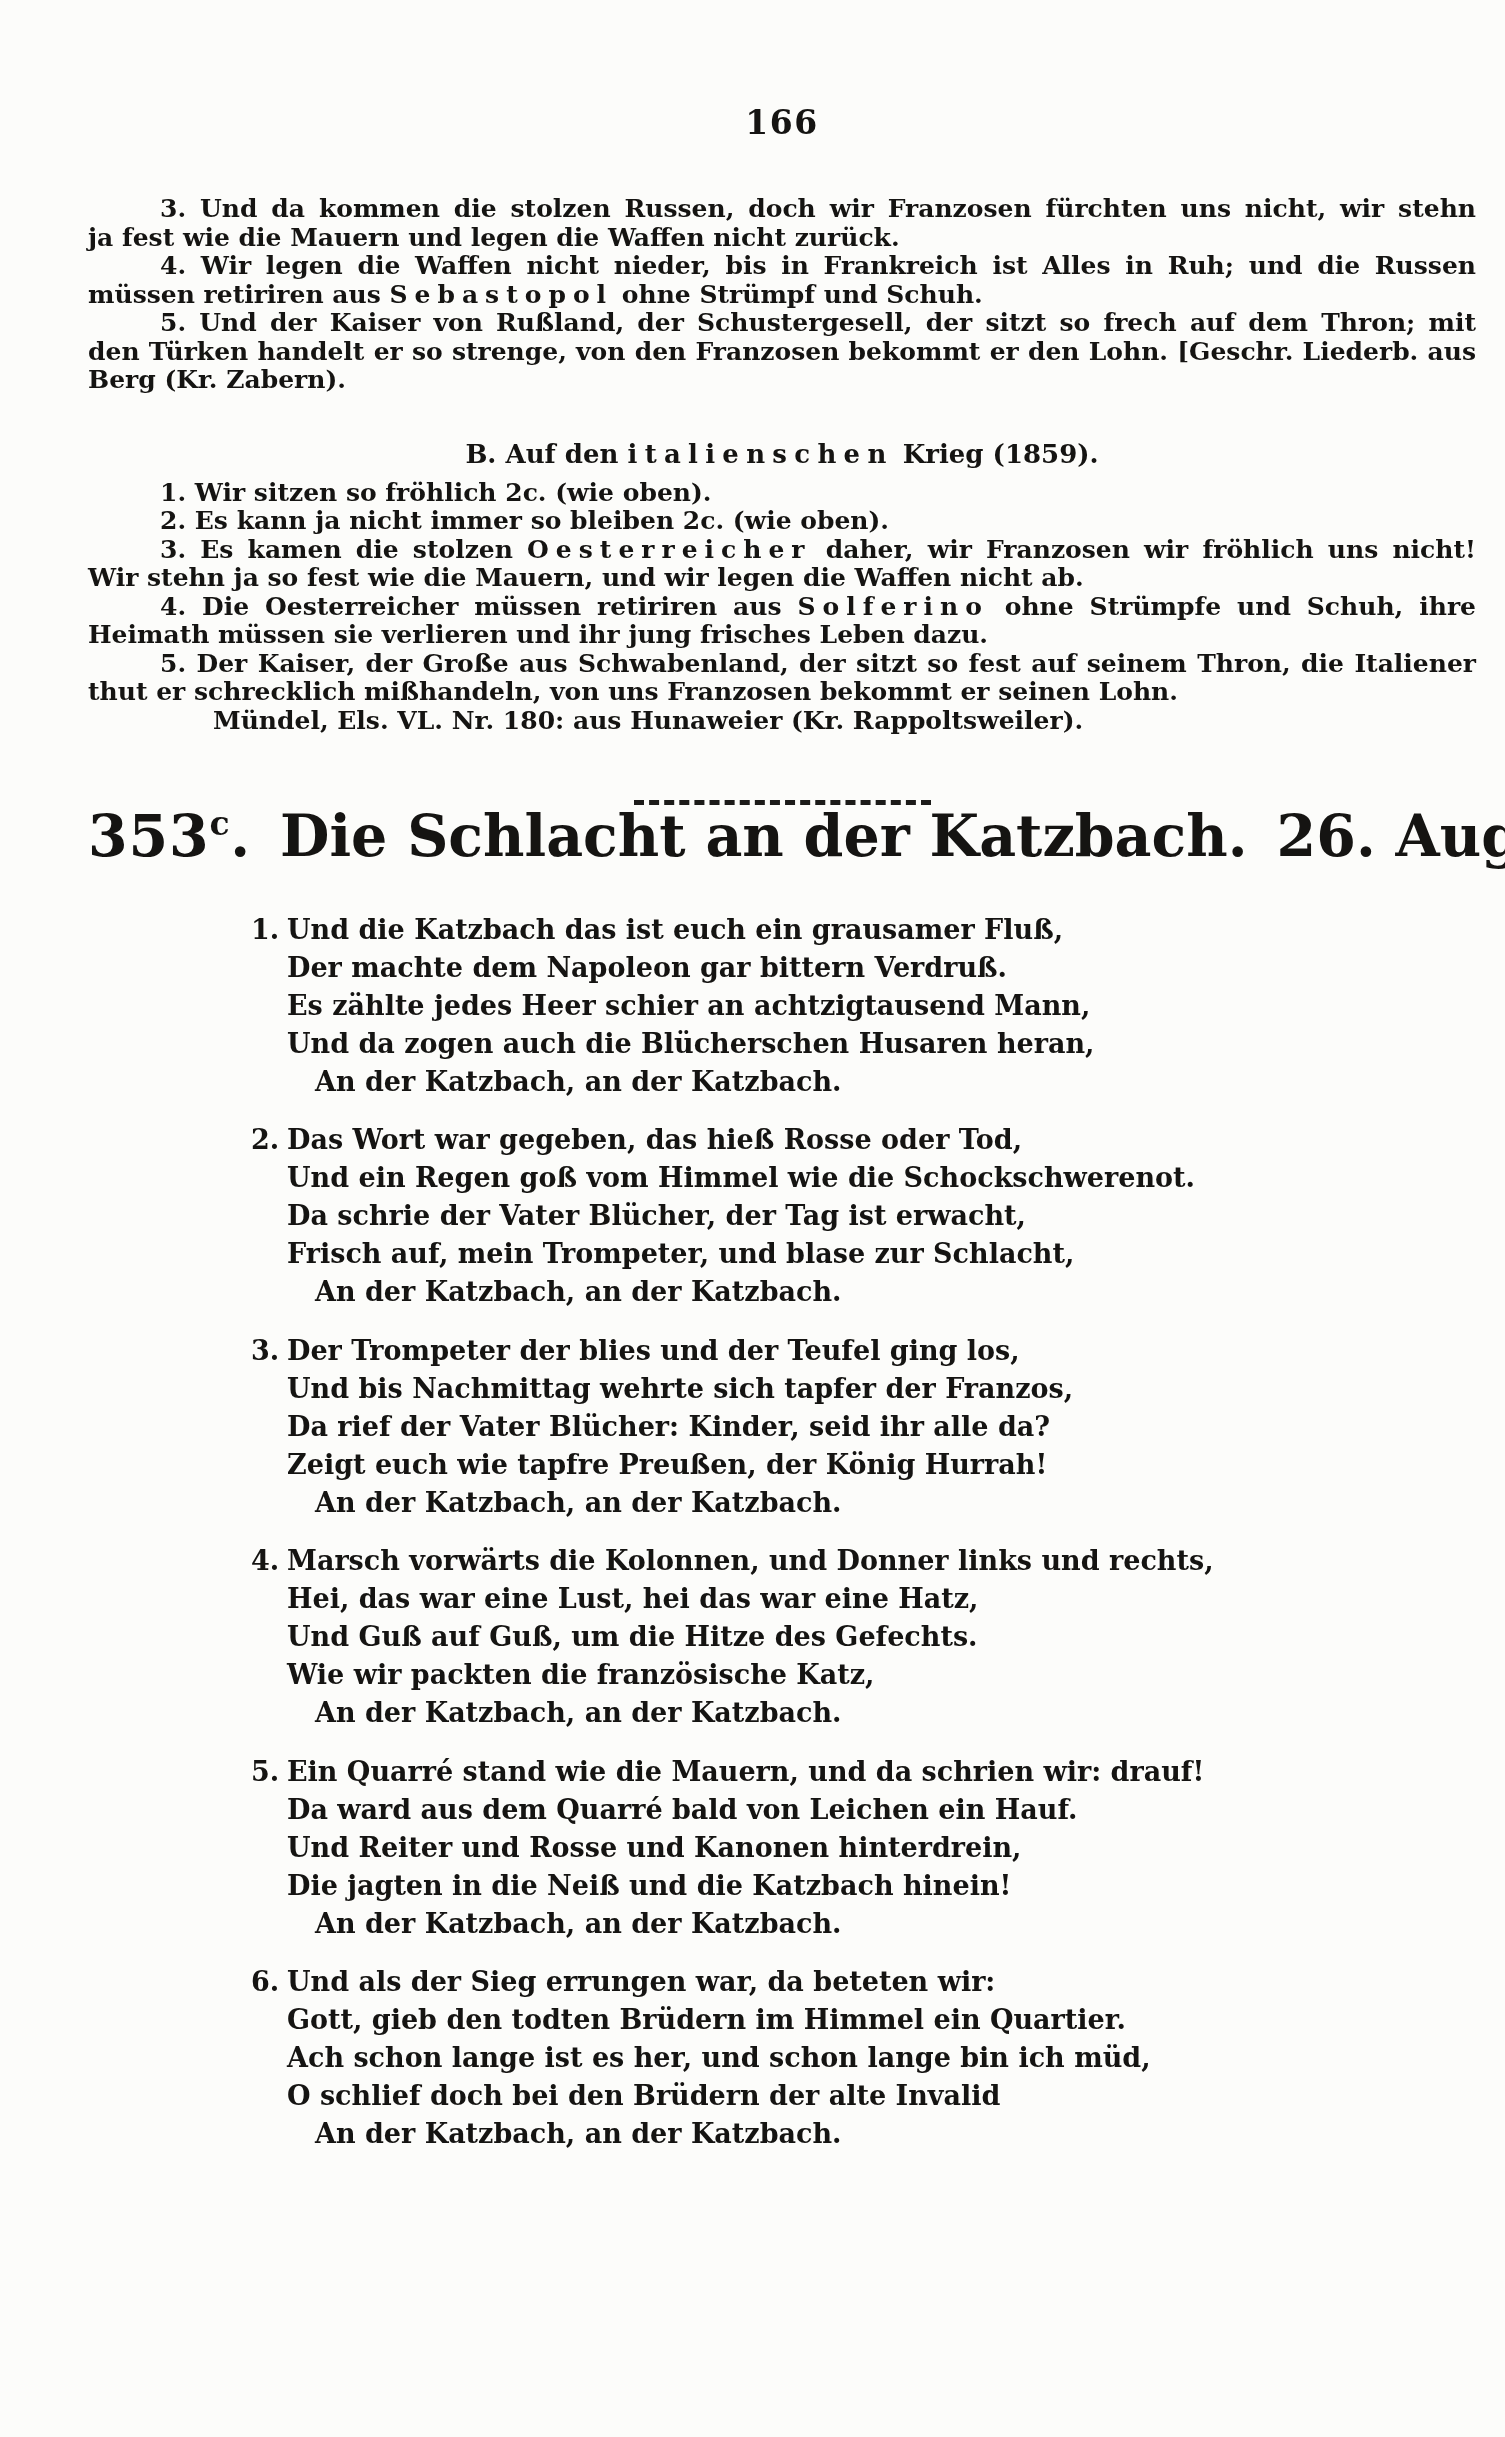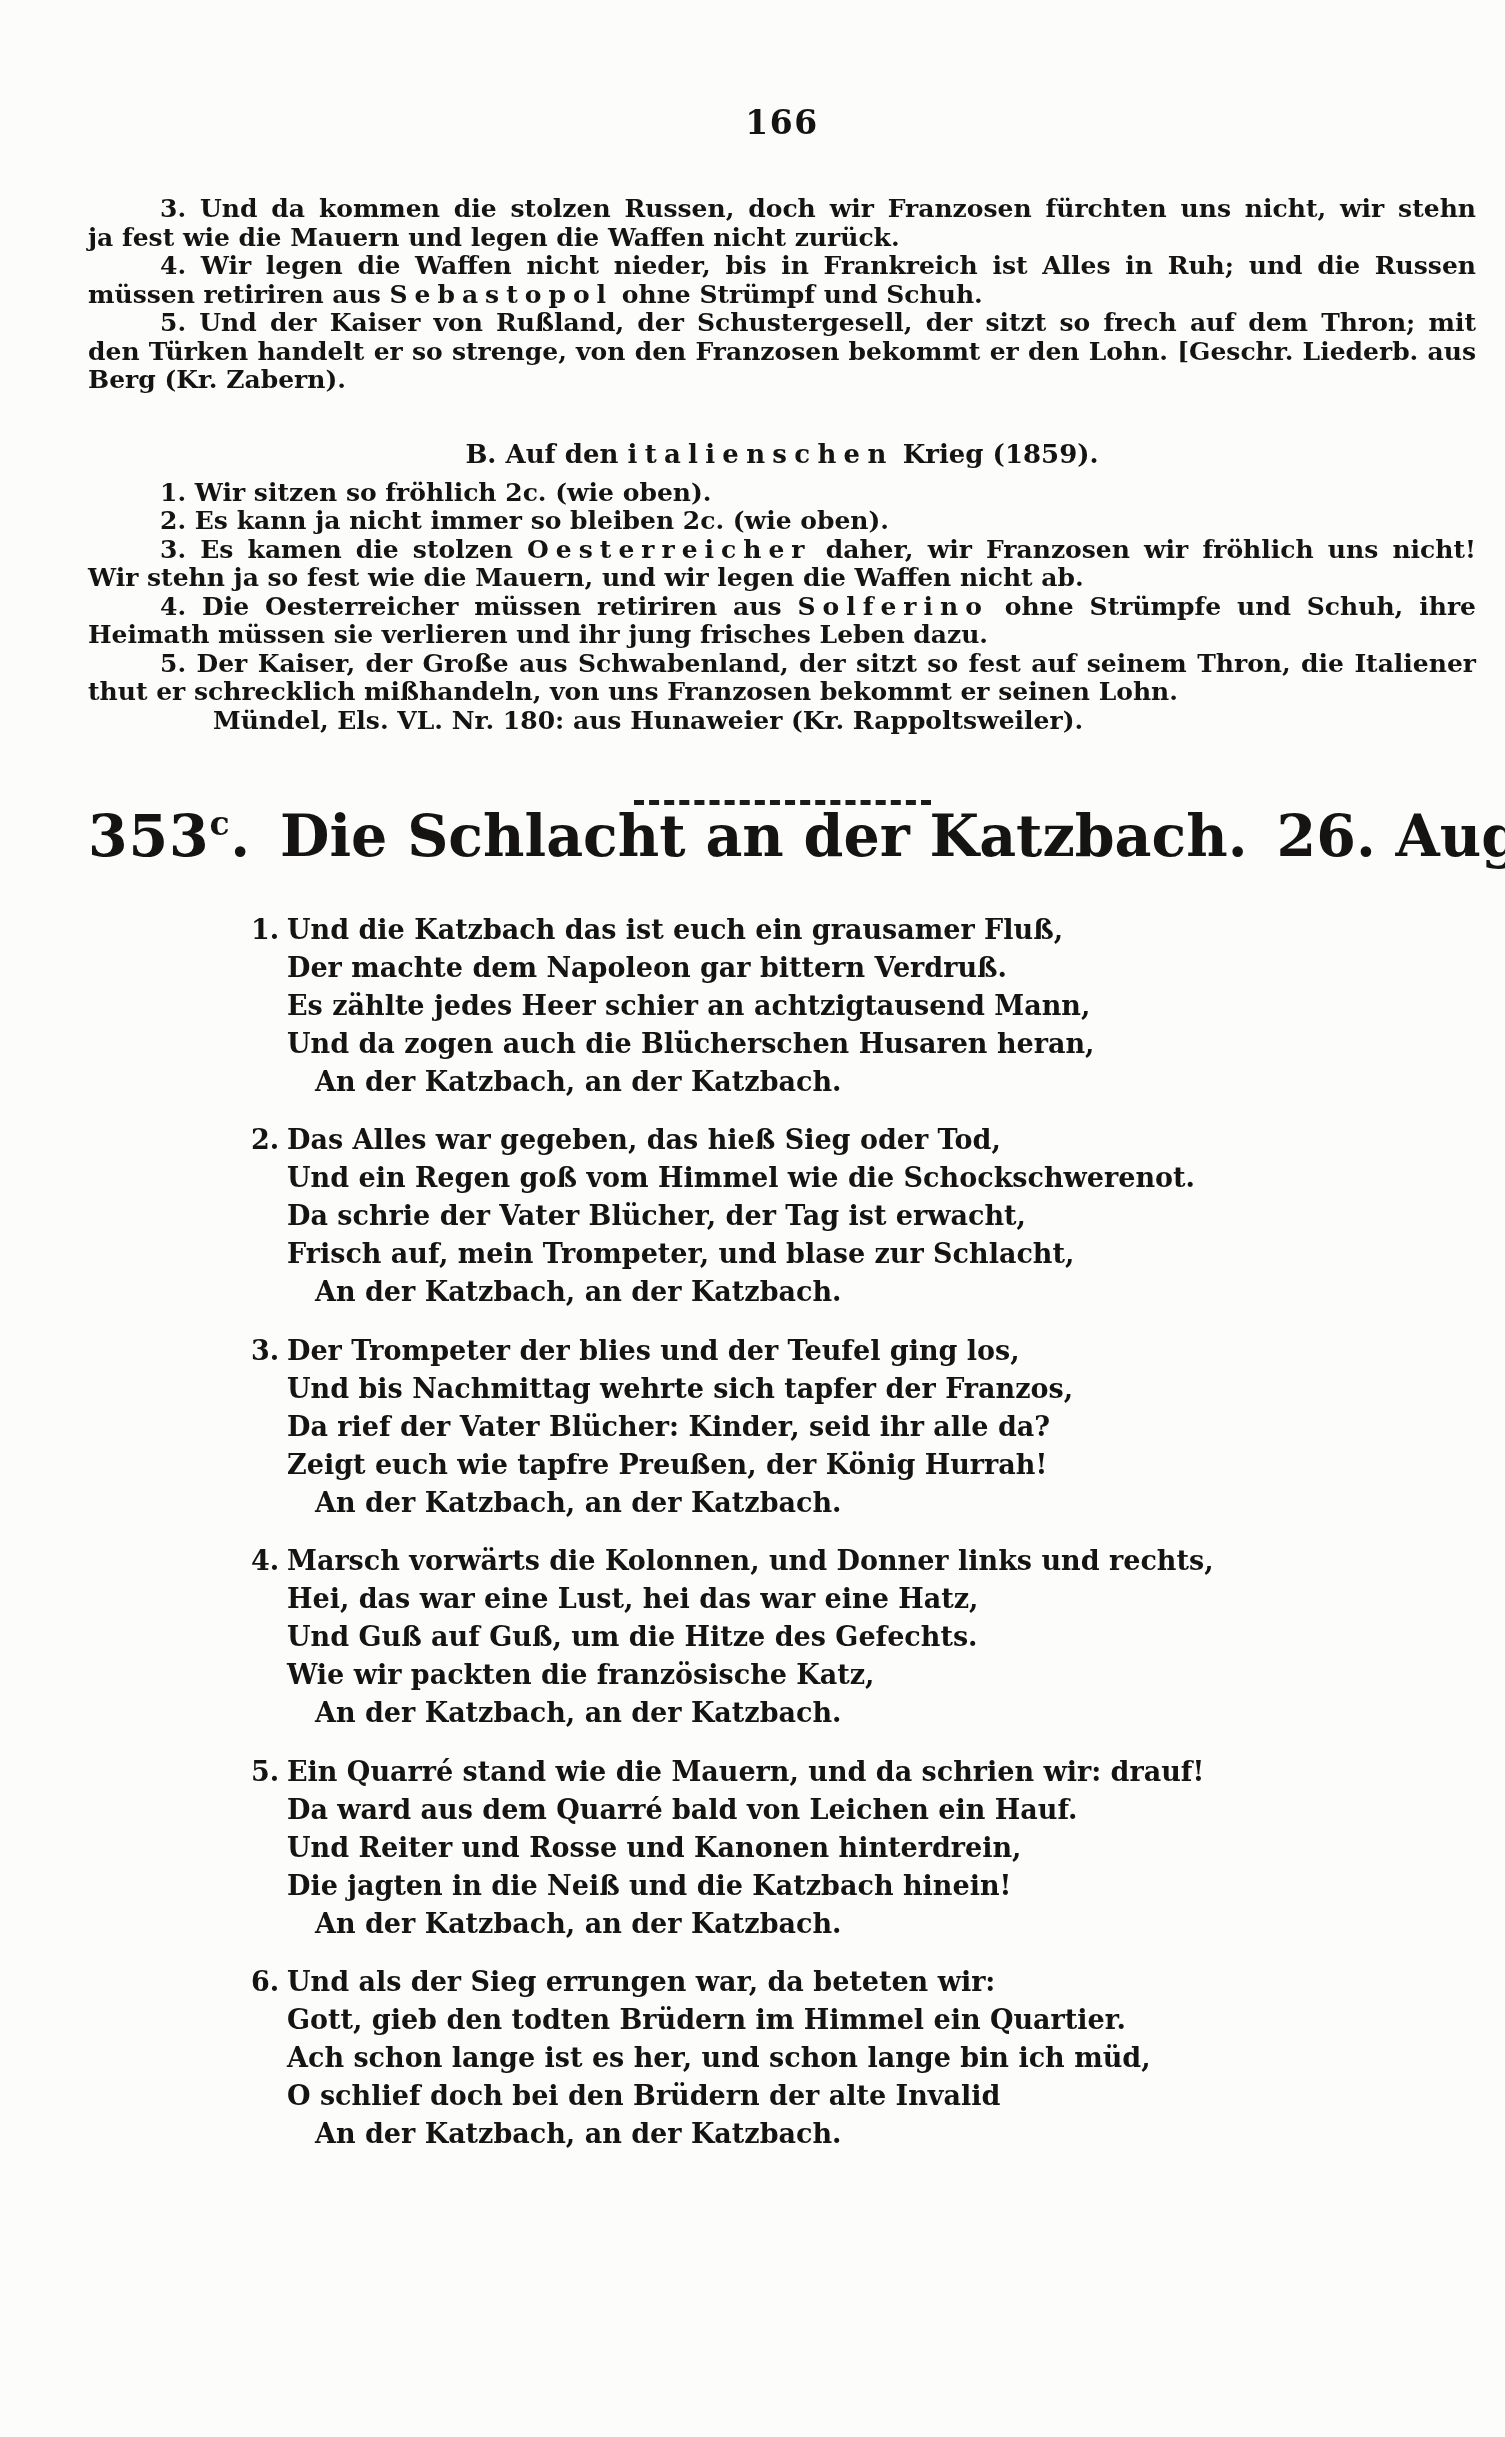--- a/index.html
+++ b/index.html
@@ -73,21 +73,21 @@
 
     <div class="verse" data-name="verse-1">
       <div class="vline first" data-name="verse-line"><span class="vnum" data-name="verse-number">1.</span><span data-name="verse-line-text">Und die Katzbach das ist euch ein grausamer Fluß,</span></div>
       <div class="vline" data-name="verse-line">Der machte dem Napoleon gar bittern Verdruß.</div>
       <div class="vline" data-name="verse-line">Es zählte jedes Heer schier an achtzigtausend Mann,</div>
       <div class="vline" data-name="verse-line">Und da zogen auch die Blücherschen Husaren heran,</div>
       <div class="vline refrain" data-name="verse-refrain">An der Katzbach, an der Katzbach.</div>
     </div>
 
     <div class="verse" data-name="verse-2">
-      <div class="vline first" data-name="verse-line"><span class="vnum" data-name="verse-number">2.</span><span data-name="verse-line-text">Das Alles war gegeben, das hieß Sieg oder Tod,</span></div>
+      <div class="vline first" data-name="verse-line"><span class="vnum" data-name="verse-number">2.</span><span data-name="verse-line-text">Das Wort war gegeben, das hieß Rosse oder Tod,</span></div>
       <div class="vline" data-name="verse-line">Und ein Regen goß vom Himmel wie die Schockschwerenot.</div>
       <div class="vline" data-name="verse-line">Da schrie der Vater Blücher, der Tag ist erwacht,</div>
       <div class="vline" data-name="verse-line">Frisch auf, mein Trompeter, und blase zur Schlacht,</div>
       <div class="vline refrain" data-name="verse-refrain">An der Katzbach, an der Katzbach.</div>
     </div>
 
     <div class="verse" data-name="verse-3">
       <div class="vline first" data-name="verse-line"><span class="vnum" data-name="verse-number">3.</span><span data-name="verse-line-text">Der Trompeter der blies und der Teufel ging los,</span></div>
       <div class="vline" data-name="verse-line">Und bis Nachmittag wehrte sich tapfer der Franzos,</div>
       <div class="vline" data-name="verse-line">Da rief der Vater Blücher: Kinder, seid ihr alle da?</div>

